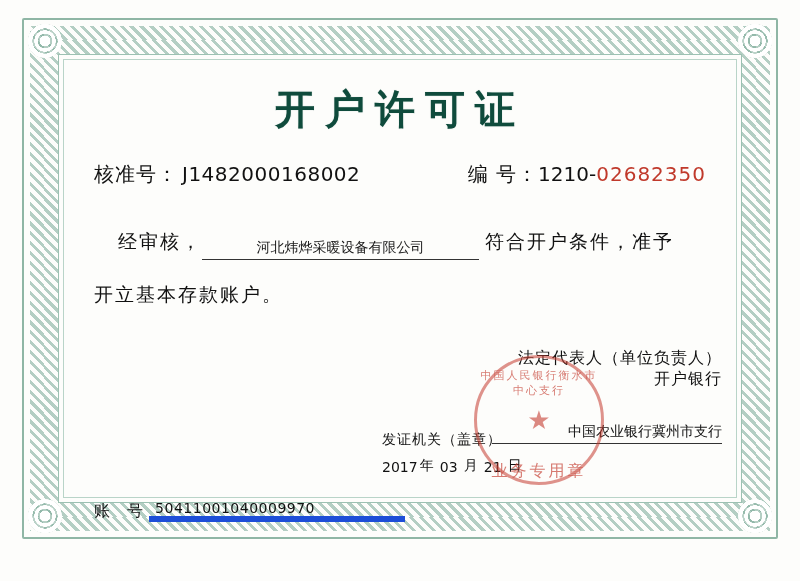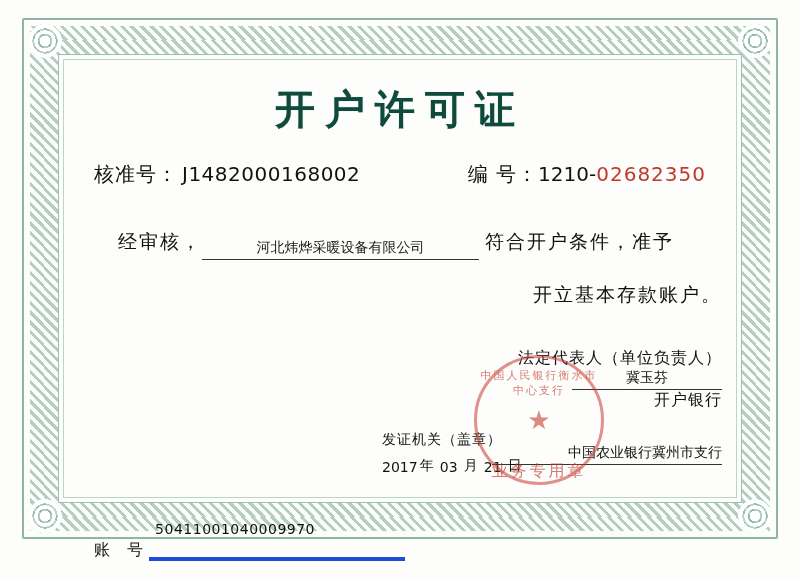--- a/index.html
+++ b/index.html
@@ -150,21 +150,20 @@
     flex: 0 0 auto;
     margin-top: 16px;
   }
   .para .tail { letter-spacing: 2px; margin-left: 6px; }
 
   .para2 {
     margin-top: 22px;
     padding-left: 16px;
     font-size: 19px;
     letter-spacing: 2px;
-    text-align: right;
   }
 
   .row-rep {
     margin-top: 40px;
     padding-left: 16px;
     font-size: 16px;
     display: flex;
     align-items: flex-end;
     flex-direction: column;
   }
@@ -188,23 +187,23 @@
 
   .row-acct {
     margin-top: 56px;
     padding-left: 16px;
     font-size: 16px;
     display: flex;
     align-items: flex-end;
   }
   .row-acct .lbl { letter-spacing: 6px; white-space: nowrap; }
   .row-acct .fill-acct {
-    border-bottom: 4px solid #1d4ed8;
+    border-bottom: 6px solid #1d4ed8;
     width: 250px;
-    padding-bottom: 20px;
+    padding-bottom: 0;
     padding-left: 6px;
     font-size: 14px;
     letter-spacing: 0.5px;
   }
 
   
   .issuer {
     position: absolute;
     right: 120px;
     bottom: 14px;
@@ -302,21 +301,20 @@
     <div class="para">
       <span class="lead">经审核，</span>
       <span class="underline-fill" style="width:265px;">河北炜烨采暖设备有限公司</span>
       <span class="tail">符合开户条件，准予</span>
     </div>
 
     <div class="para2">开立基本存款账户。</div>
 
     <div class="row-rep">
       <span class="lbl">法定代表人（单位负责人）</span>
-      <span class="fill-rep">冀玉芬</span>
       <span class="lbl2">开户银行</span>
       <span class="fill-bank">中国农业银行冀州市支行</span>
     </div>
 
     <div class="row-acct">
       <span class="lbl">账 号</span>
       <span class="fill-acct">50411001040009970</span>
     </div>
 
     <div class="issuer">

